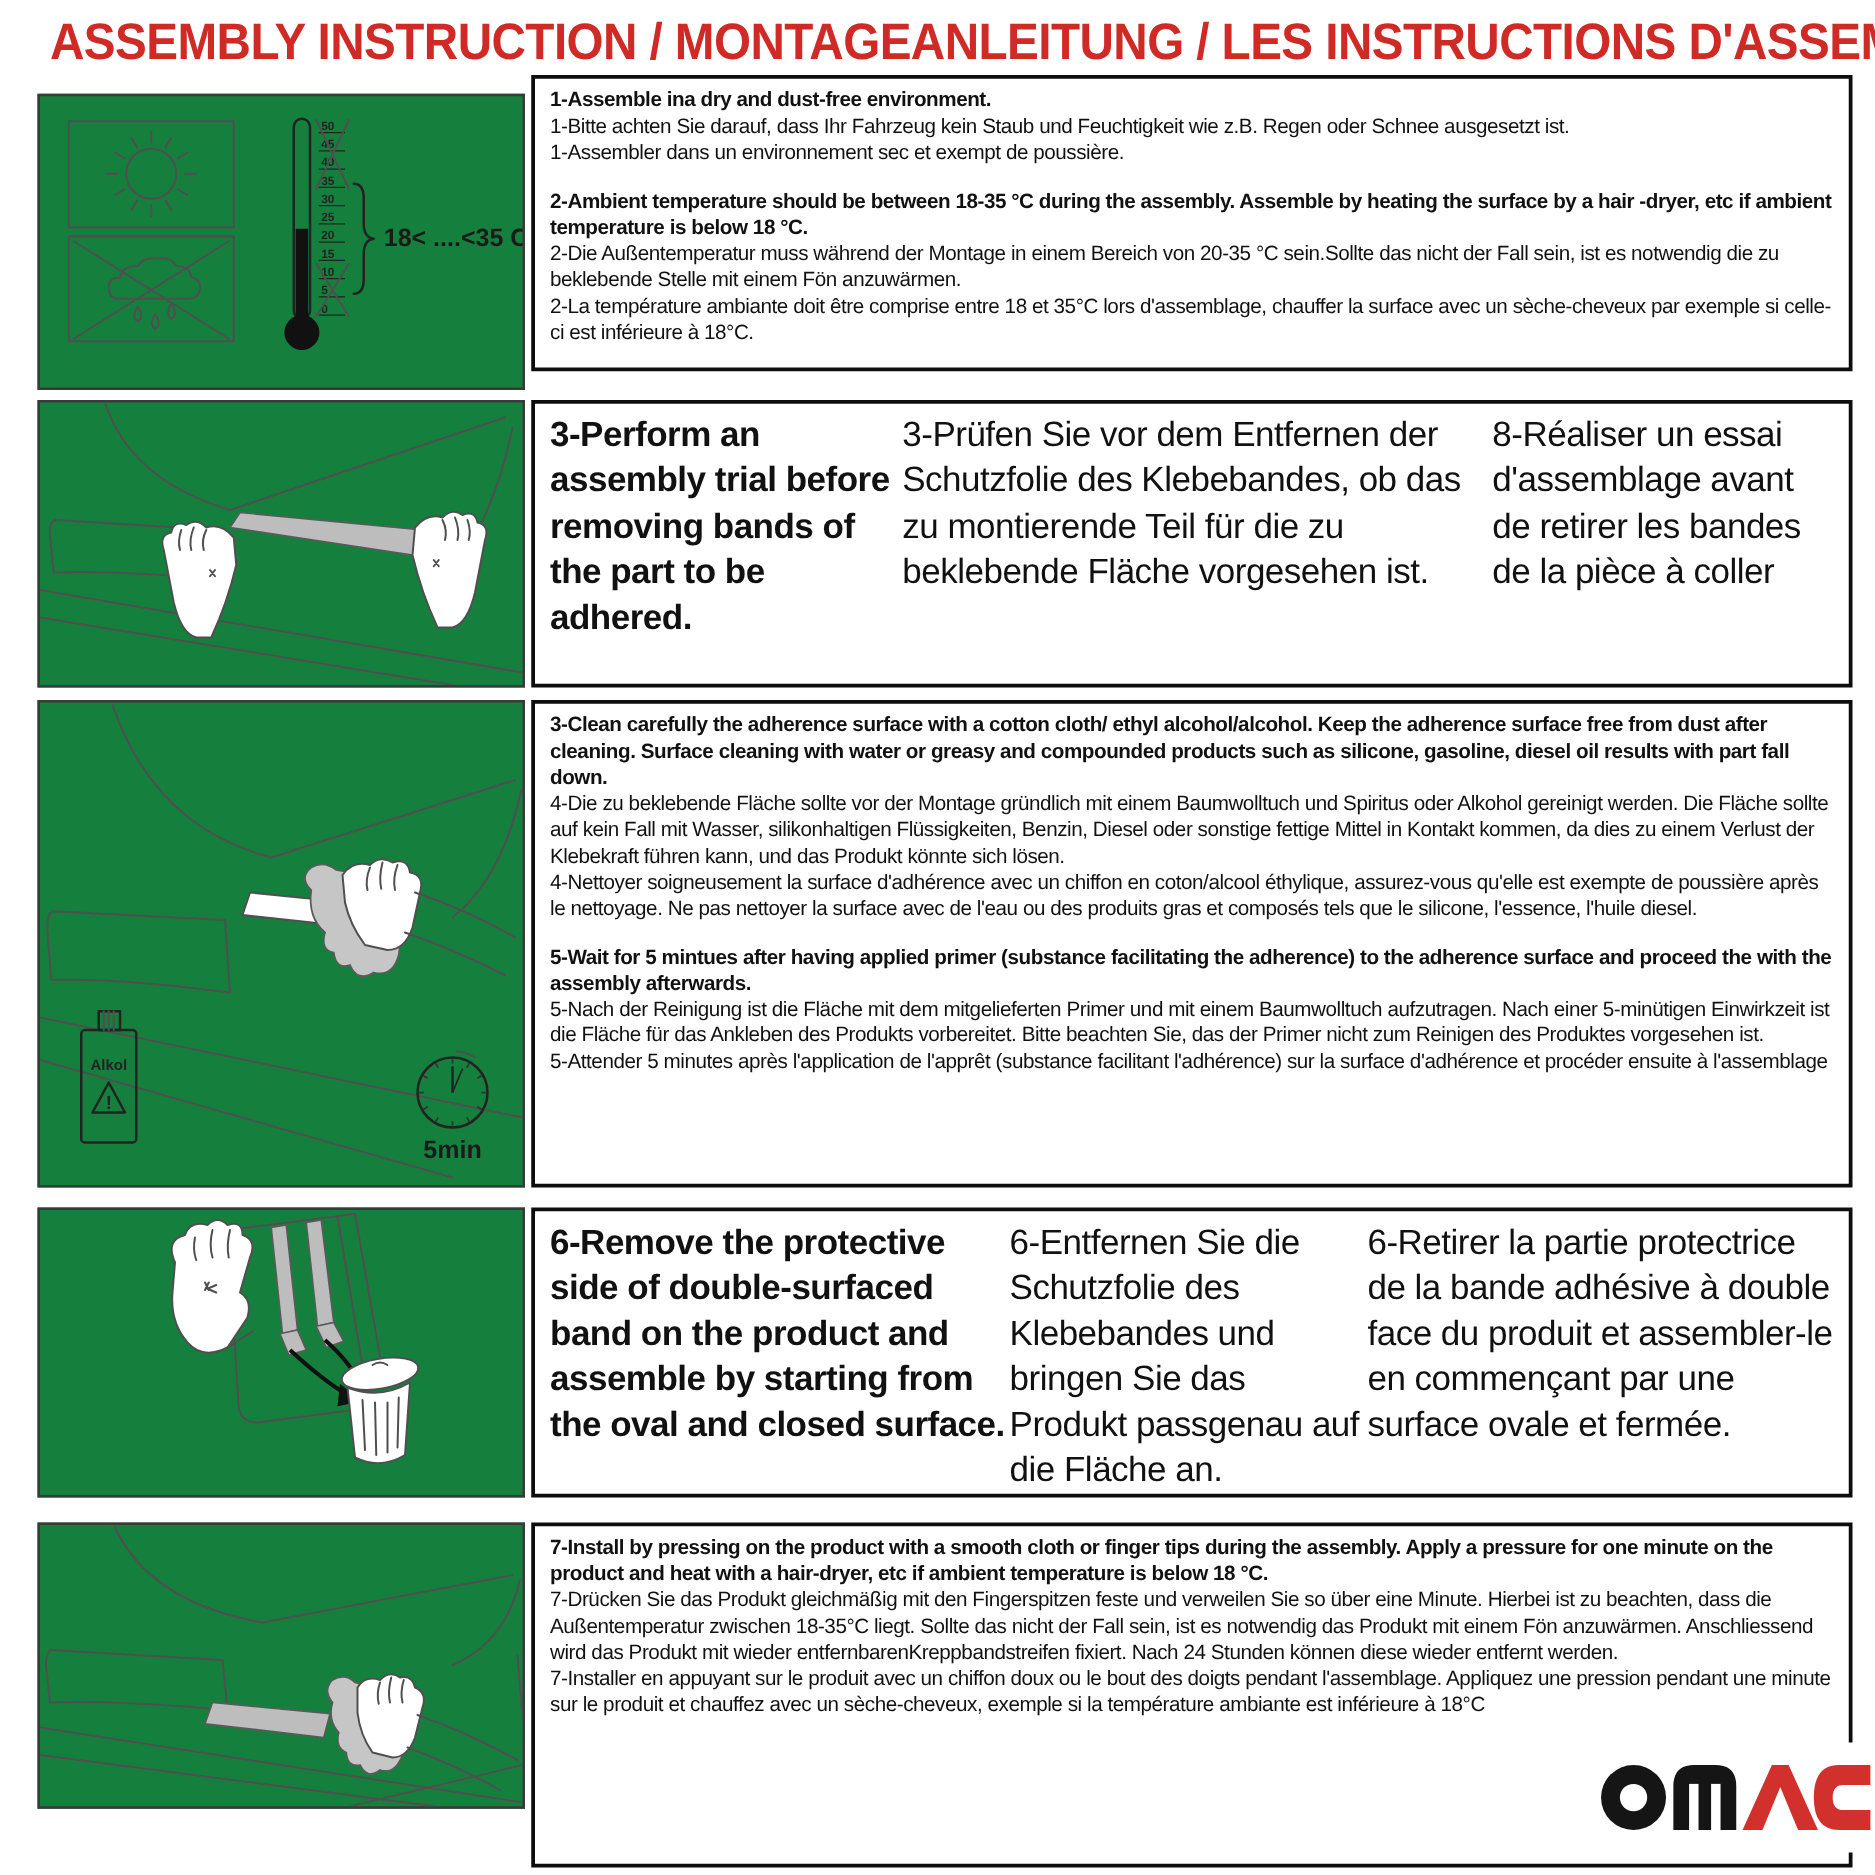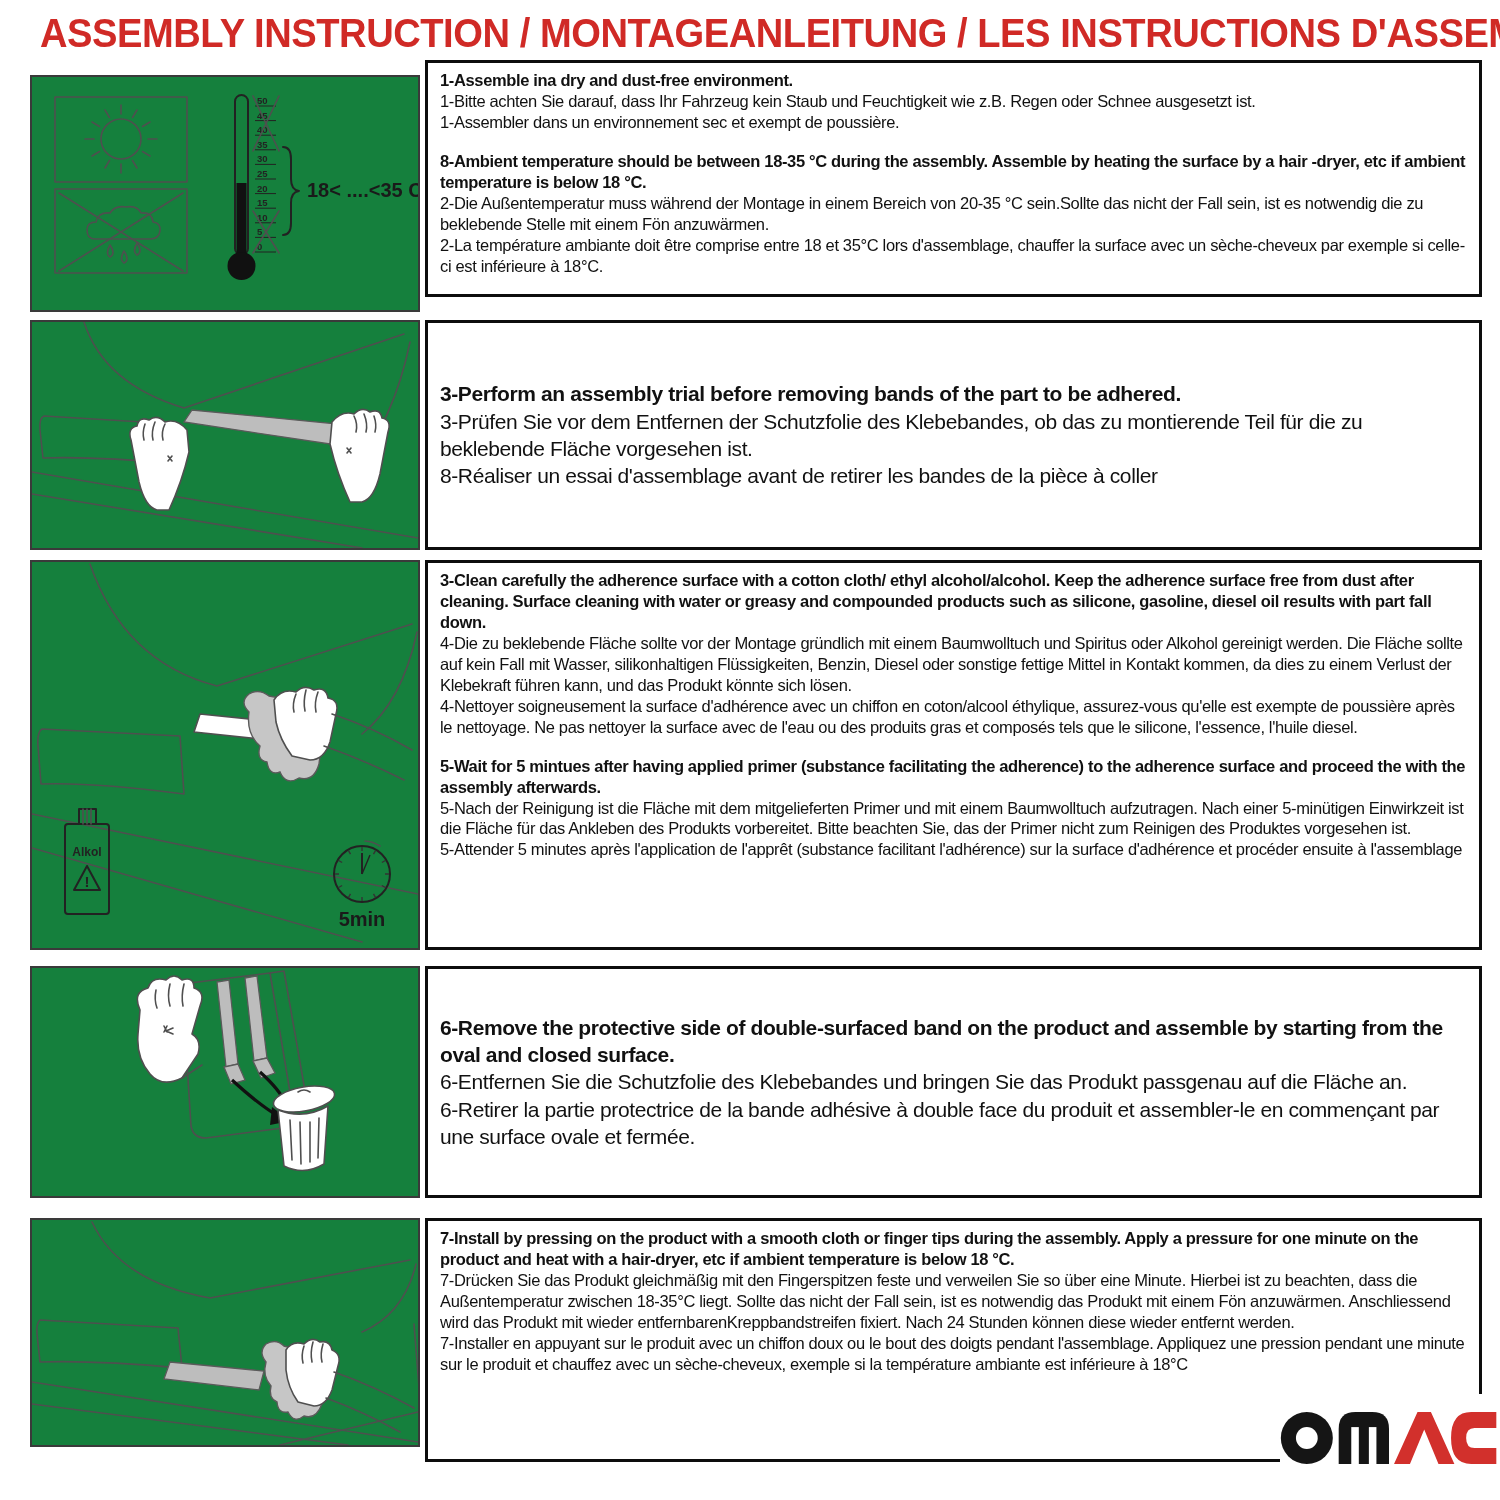--- a/index.html
+++ b/index.html
@@ -8,21 +8,21 @@
   .title{position:absolute;left:40px;top:10px;font-size:41px;font-weight:800;
          color:#d02a26;white-space:nowrap;letter-spacing:-.5px;
          transform:scaleX(.93);transform-origin:left top;}
   .illus-box{position:absolute;left:30px;width:390px;border:2px solid #3a3a3a;
              background:#15803d;box-sizing:border-box;}
   .text-box{position:absolute;left:425px;width:1057px;border:3px solid #0d0d0d;
             background:#fff;box-sizing:border-box;padding:7px 12px;overflow:hidden;
             letter-spacing:-.35px;}
   .text-box p{margin:0;line-height:1.27;}
   .small{font-size:16.5px;}
-  .big{font-size:21px;display:flex;flex-direction:column;justify-content:center;}
+  .big{font-size:28px;display:flex;flex-direction:row;justify-content:center;}
   .big p{line-height:1.3;letter-spacing:-.4px;}
   p.b{font-weight:700;}
   p.gap{margin-top:18px;}
   svg{display:block;}
   .sketch{stroke:#4f4f4f;stroke-width:1.6;fill:none;stroke-linecap:round;stroke-linejoin:round;}
   .sketch2{stroke:#222;stroke-width:2;fill:none;stroke-linecap:round;stroke-linejoin:round;}
   .grayfill{fill:#bdbdbd;stroke:#5a5a5a;stroke-width:1.3;}
   .whitefill{fill:#fff;stroke:#4f4f4f;stroke-width:1.6;stroke-linejoin:round;}
   .num{font-size:9.5px;fill:#222;font-weight:600;}
   .logo{position:absolute;left:1280px;top:1394px;width:218px;height:88px;background:#fff;z-index:4;}
@@ -79,21 +79,21 @@
         <path class="sketch" d="M221,134 L247,176 M247,134 L221,176"></path>
         <path class="sketch2" d="M251,70 Q259,70 259,82 L259,102 Q259,113 267,114 Q259,115 259,126 L259,146 Q259,158 251,158"></path>
         <text x="275" y="120" font-size="20" font-weight="600" fill="#1a1a1a">18&lt; ....&lt;35 C</text>
       </g>
     </svg>
   </div>
   <div class="text-box small" style="top:60px;height:237px;">
     <p class="b">1-Assemble ina dry and dust-free environment.</p>
     <p class="r">1-Bitte achten Sie darauf, dass Ihr Fahrzeug kein Staub und Feuchtigkeit wie z.B. Regen oder Schnee ausgesetzt ist.</p>
     <p class="r">1-Assembler dans un environnement sec et exempt de poussière.</p>
-    <p class="b gap">8-Ambient temperature should be between 18-35 °C  during the assembly. Assemble by heating the surface by a hair -dryer, etc if ambient temperature is below 18 °C.</p>
+    <p class="b gap">2-Ambient temperature should be between 18-35 °C  during the assembly. Assemble by heating the surface by a hair -dryer, etc if ambient temperature is below 18 °C.</p>
     <p class="r">2-Die Außentemperatur muss während der Montage in einem Bereich von 20-35 °C  sein.Sollte das nicht der Fall sein, ist es notwendig die zu beklebende Stelle mit einem Fön anzuwärmen.</p>
     <p class="r">2-La température ambiante doit être comprise entre 18 et 35°C lors d'assemblage, chauffer la surface avec un sèche-cheveux par exemple si celle-ci est inférieure à 18°C.</p>
   </div>
 
   <div class="illus-box" style="top:320px;height:230px;">
     <svg width="386" height="226" viewBox="0 0 386 226">
       <path class="sketch" d="M52,0 Q72,62 152,86 L372,12"></path>
       <path class="sketch" d="M378,20 Q362,98 320,150"></path>
       <polygon class="grayfill" points="160,88 306,102 298,122 152,100"></polygon>
       <path class="sketch" d="M12,94 Q7,96 8,108 L11,136 Q60,134 148,142 L144,102 Z"></path>
@@ -196,21 +196,21 @@
       <polygon class="grayfill" points="138,142 232,151 227,170 132,159"></polygon>
       <path class="sketch" d="M0,162 L386,222 M0,184 L316,225 M248,225 L386,192"></path>
       <g>
         <path d="M234,142 Q226,132 234,124 Q244,118 252,126 L286,134 Q298,140 294,152 L290,184 Q284,200 272,196 Q262,204 256,192 Q246,194 245,182 Q236,178 239,166 Q230,156 234,142 Z" fill="#c6c6c6" stroke="#5a5a5a" stroke-width="1.4"></path>
         <path class="whitefill" d="M254,130 Q260,120 272,124 Q280,116 288,122 Q298,120 300,130 Q310,134 306,146 L300,170 Q294,186 282,186 L266,182 Q256,168 254,150 Z"></path>
         <path class="sketch" d="M272,126 Q269,135 271,143 M281,122 Q278,133 280,142 M291,124 Q288,134 290,142"></path>
         <path class="sketch" d="M302,152 Q342,166 382,188 M294,178 Q332,192 368,212"></path>
       </g>
     </svg>
   </div>
-  <div class="text-box small" style="top:1218px;height:244px;">
+  <div class="text-box small" style="top:1218px;height:276px;">
     <p class="b">7-Install by pressing on the product with a smooth cloth or finger tips during the assembly. Apply a pressure for one minute on the product and heat with a hair-dryer, etc if ambient temperature is below 18 °C.</p>
     <p class="r">7-Drücken Sie das Produkt gleichmäßig mit den Fingerspitzen feste und verweilen Sie so über eine Minute. Hierbei ist zu beachten, dass die Außentemperatur zwischen 18-35°C liegt. Sollte das nicht der Fall sein, ist es notwendig das Produkt mit einem Fön anzuwärmen. Anschliessend wird das Produkt mit wieder entfernbarenKreppbandstreifen fixiert. Nach 24 Stunden können diese wieder entfernt werden.</p>
     <p class="r">7-Installer en appuyant sur le produit avec un chiffon doux ou le bout des doigts pendant l'assemblage. Appliquez une pression pendant une minute sur le produit et chauffez avec un sèche-cheveux, exemple si la température ambiante est inférieure à 18°C</p>
   </div>
 
   <div class="logo" title="OMAC">
     <svg width="218" height="88" viewBox="0 0 260 100">
       <circle cx="32" cy="50" r="31" fill="#151515"></circle>
       <circle cx="32" cy="50" r="13" fill="#ffffff"></circle>
       <path d="M70,81 V39 Q70,19 90,19 H110 Q130,19 130,39 V81 Z" fill="#151515"></path>

